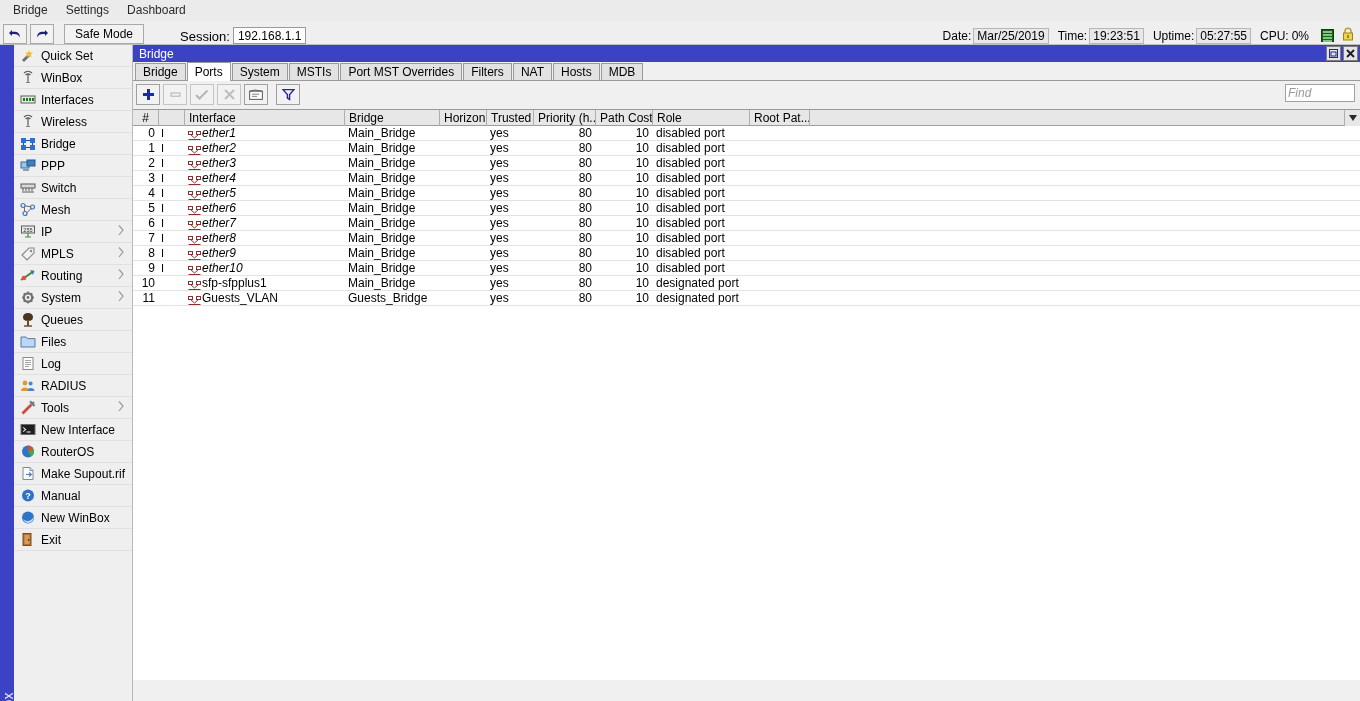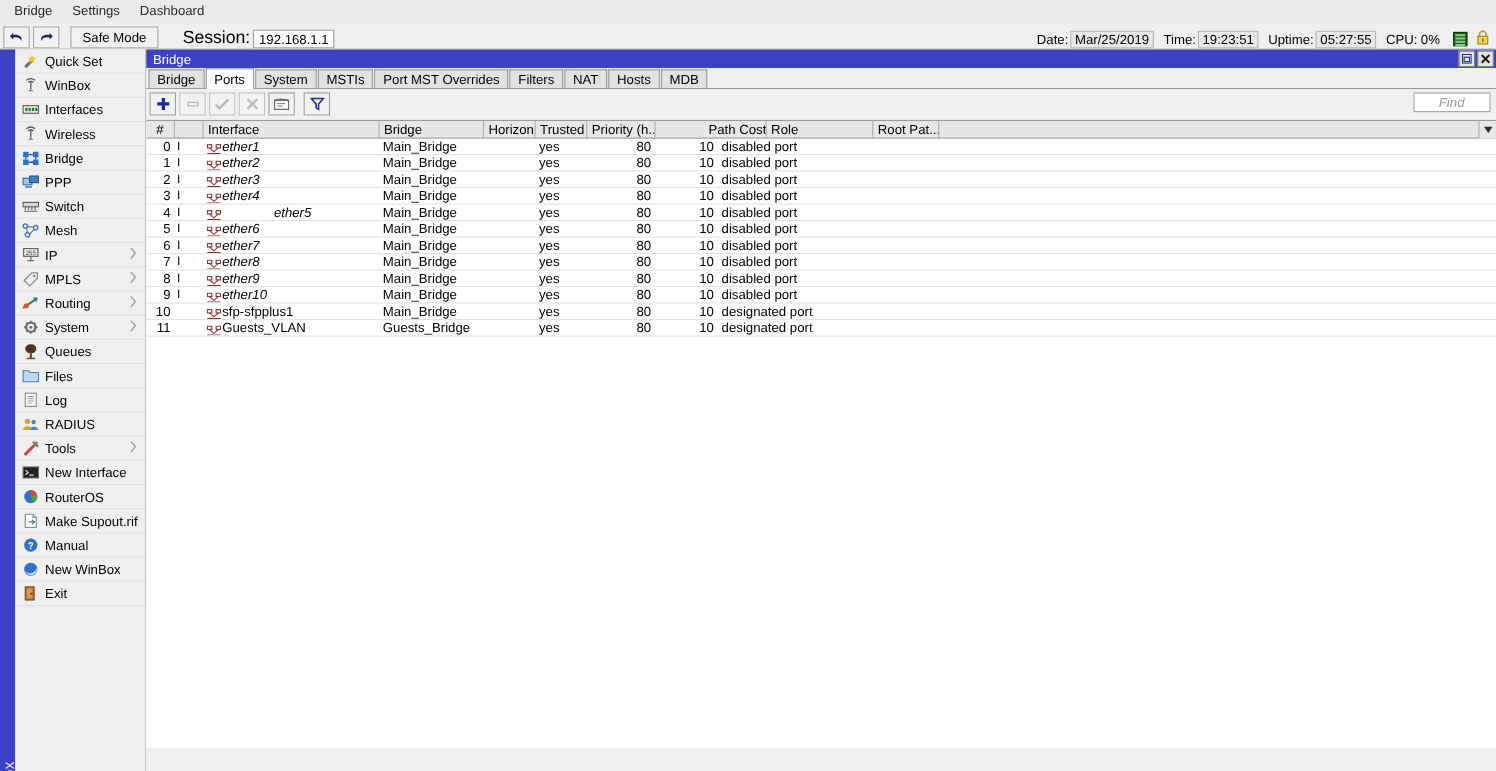--- a/index.html
+++ b/index.html
@@ -50,21 +50,21 @@
     height: 20px;
     min-width: 76px;
     padding: 0 10px;
     background: #f2f2f2;
     border: 1px solid #a9a9a9;
     display: flex; align-items: center; justify-content: center;
     font-size: 12px; color: #000;
     cursor: default;
   }
   #session-label {
-    margin-left: 22px; font-size: 16px; color: #000;
+    margin-left: 36px; font-size: 13px; color: #000;
   }
   #session-value {
     margin-left: 3px;
     height: 17px;
     padding: 0 4px;
     background: #ffffff;
     border: 1px solid #9a9a9a;
     display: flex; align-items: center;
     font-size: 12px;
     min-width: 72px;
@@ -211,21 +211,21 @@
     cursor: default;
   }
   .wbtn.disabled { border-color: #c4c4c4; }
   .wbtn.sep { margin-right: 8px; }
   #findbox {
     position: absolute; right: 5px; top: 3px;
     width: 70px; height: 18px;
     background: #ffffff;
     border: 1px solid #a0a0a0;
     display: flex; align-items: center;
-    padding-left: 22px;
+    padding-left: 2px;
     font-size: 12px; font-style: italic; color: #9a9a9a;
   }
 
   
   #tablewrap {
     position: absolute; left: 0; top: 64px; right: 0; bottom: 21px;
     background: #ffffff;
     border-top: 1px solid #9a9a9a;
   }
   #thead {
@@ -653,21 +653,21 @@
 
   <div id="tablewrap">
     <div id="thead">
       <div class="th num" style="width: 26px; flex: 0 0 26px;">#</div>
         <div class="th" style="width: 26px; flex: 0 0 26px;"></div>
         <div class="th" style="width: 160px; flex: 0 0 160px;">Interface</div>
         <div class="th" style="width: 95px; flex: 0 0 95px;">Bridge</div>
         <div class="th" style="width: 47px; flex: 0 0 47px;">Horizon</div>
         <div class="th" style="width: 47px; flex: 0 0 47px;">Trusted</div>
         <div class="th" style="width: 62px; flex: 0 0 62px;">Priority (h...</div>
-        <div class="th" style="width: 57px; flex: 0 0 57px; margin-left: 44px;">Path Cost</div>
+        <div class="th" style="width: 57px; flex: 0 0 57px;">Path Cost</div>
         <div class="th" style="width: 97px; flex: 0 0 97px;">Role</div>
         <div class="th" style="width: 60px; flex: 0 0 60px;">Root Pat...</div>
         <div class="th" style="width: 550px; flex: 0 0 550px;"></div>
         <div id="thead-drop">
         <svg width="8" height="6" viewBox="0 0 8 6">
           <path d="M0 0 L8 0 L4 6 Z" fill="#2b2b2b"></path>
         </svg>
       </div>
     </div>
     <div id="tbody">
@@ -751,21 +751,21 @@
           <div class="td" style="width: 47px; flex: 0 0 47px;">yes</div>
           <div class="td r" style="width: 62px; flex: 0 0 62px;">80</div>
           <div class="td r" style="width: 57px; flex: 0 0 57px;">10</div>
           <div class="td" style="width: 97px; flex: 0 0 97px;">disabled port</div>
           <div class="td" style="width: 60px; flex: 0 0 60px;"></div>
           <div class="td" style="width: 550px; flex: 0 0 550px;"></div>
         </div>
         <div class="trow">
           <div class="td num" style="width: 26px; flex: 0 0 26px;">4</div>
           <div class="td flag" style="width: 26px; flex: 0 0 26px;">I</div>
-          <div class="td" style="width: 160px; flex: 0 0 160px; gap: 47px;">
+          <div class="td" style="width: 160px; flex: 0 0 160px;">
             <span class="iface-ico"><svg xmlns="http://www.w3.org/2000/svg" width="13" height="9" viewBox="0 0 13 9">
                 <rect x="0.5" y="0.5" width="4" height="3" fill="none" stroke="#8b2f2f" stroke-width="1"></rect>
                 <rect x="8.5" y="0.5" width="4" height="3" fill="none" stroke="#8b2f2f" stroke-width="1"></rect>
                 <path d="M2.5 3.5 L6.5 7 L10.5 3.5" fill="none" stroke="#8b2f2f" stroke-width="1"></path>
                 <path d="M0.5 8.5 H12.5" stroke="#8b2f2f" stroke-width="1"></path>
               </svg></span>
             <span class="iface">ether5</span>
           </div>
           <div class="td" style="width: 95px; flex: 0 0 95px;">Main_Bridge</div>
           <div class="td" style="width: 47px; flex: 0 0 47px;"></div>

